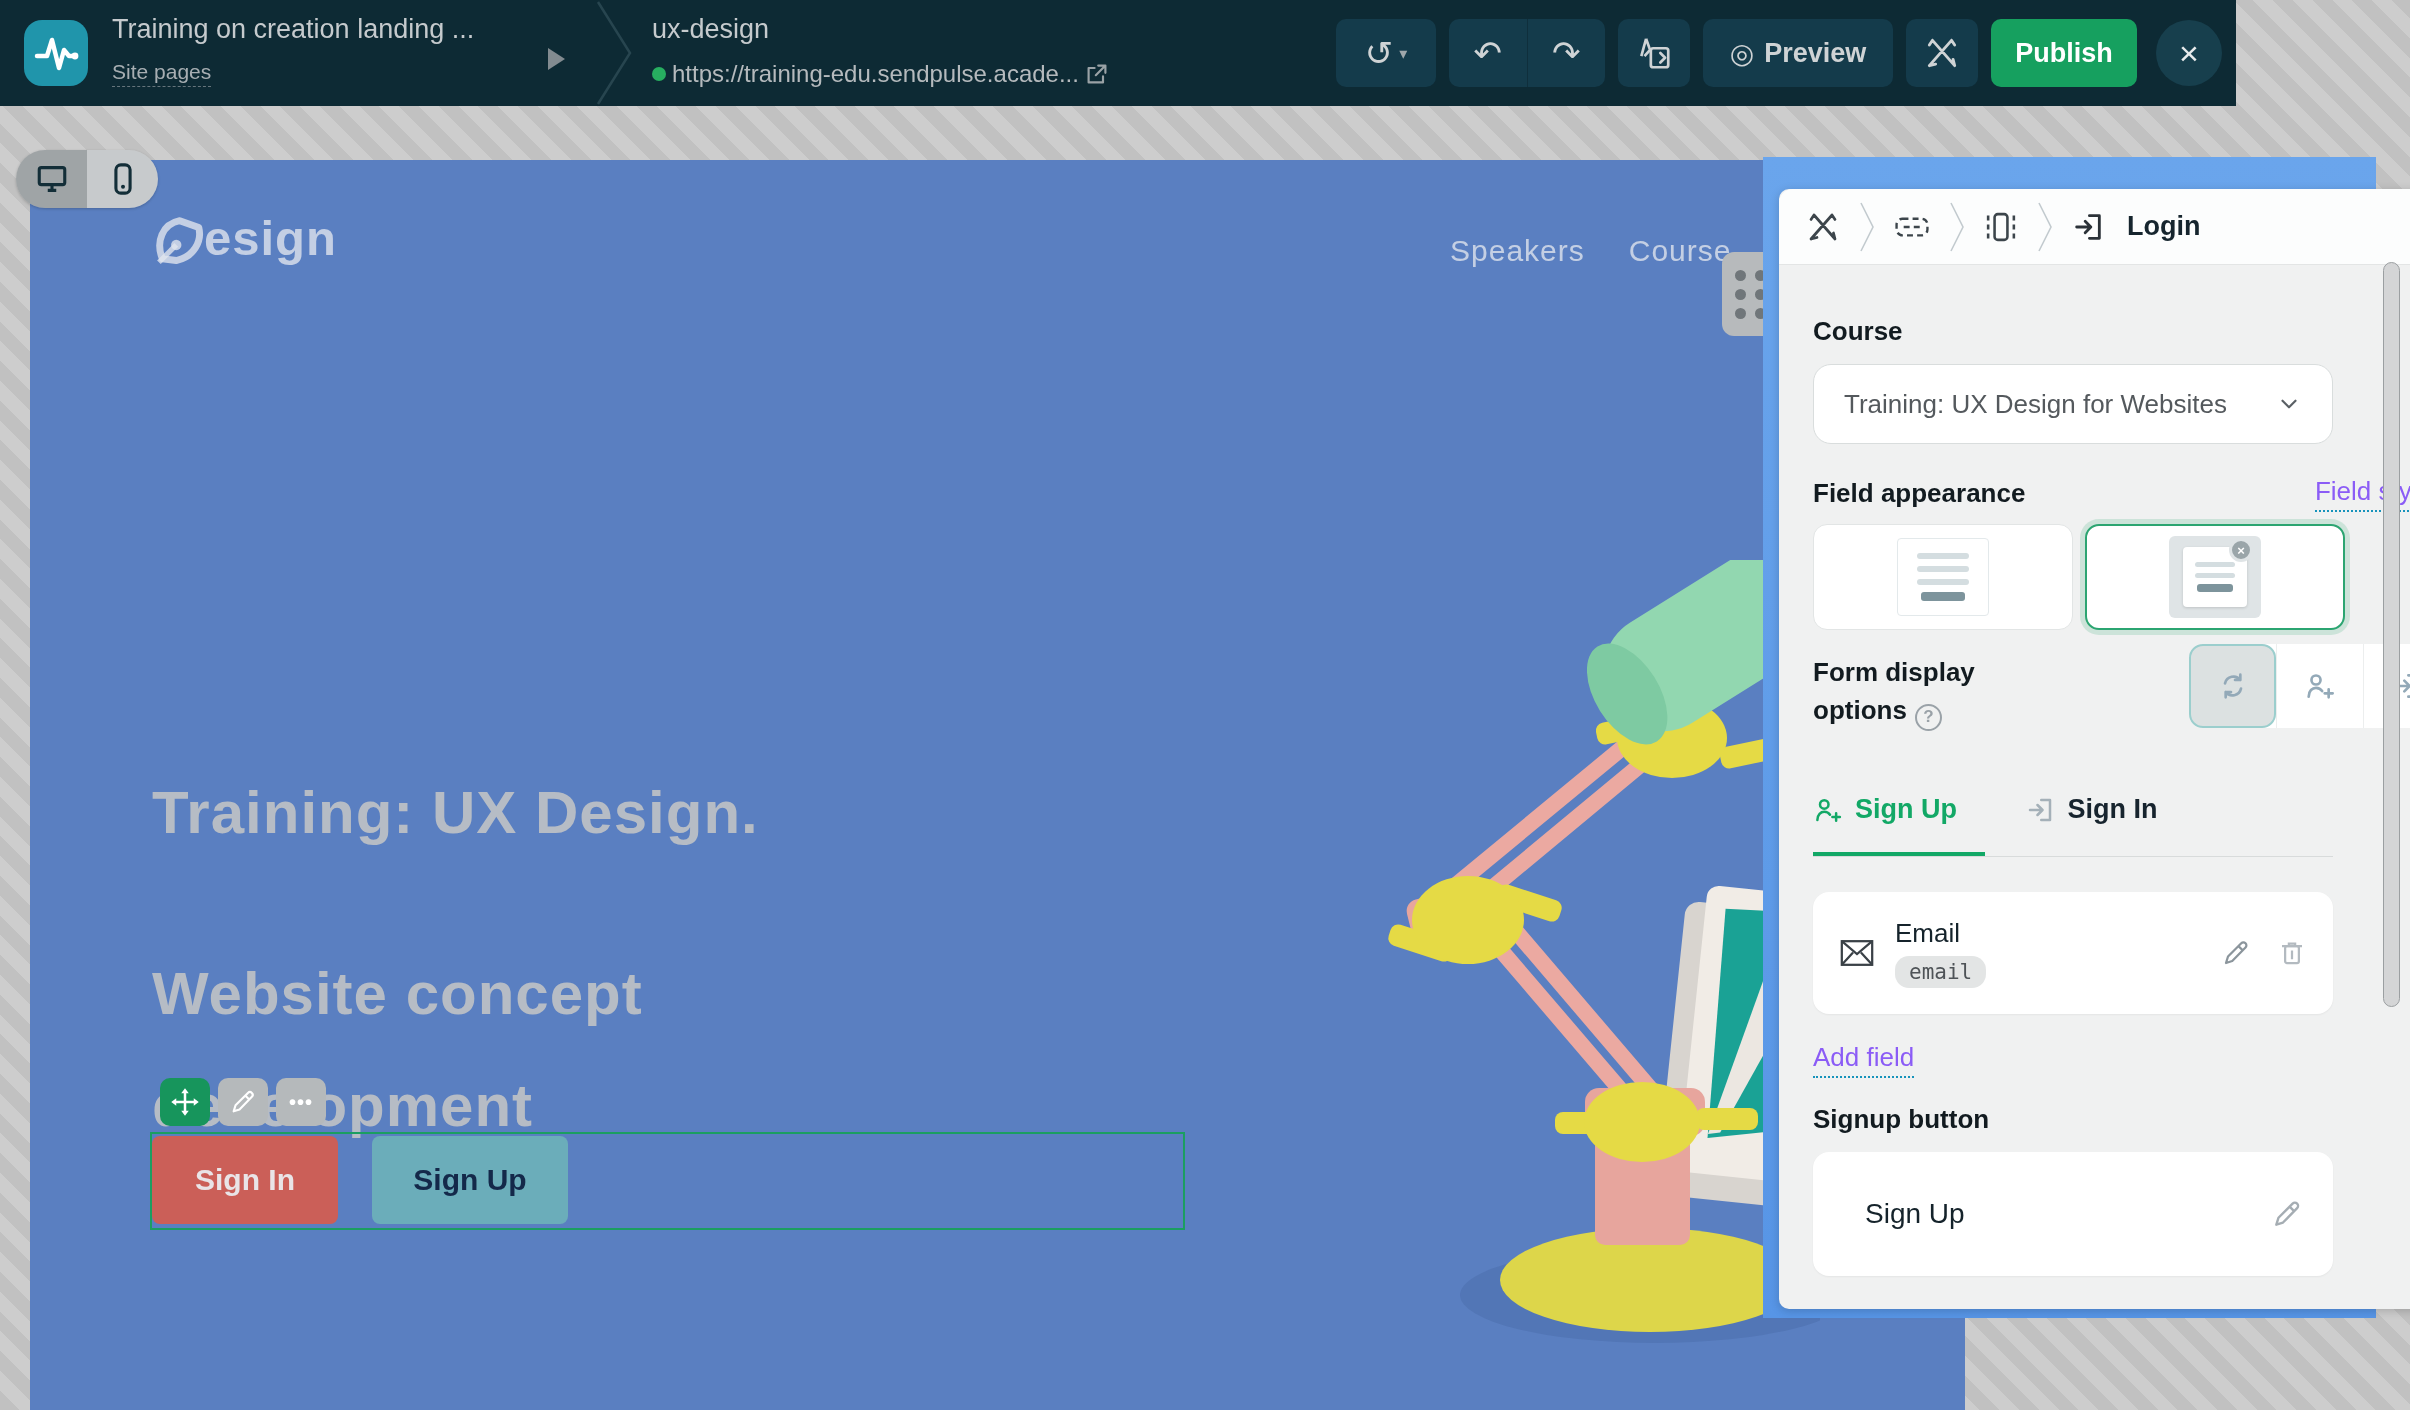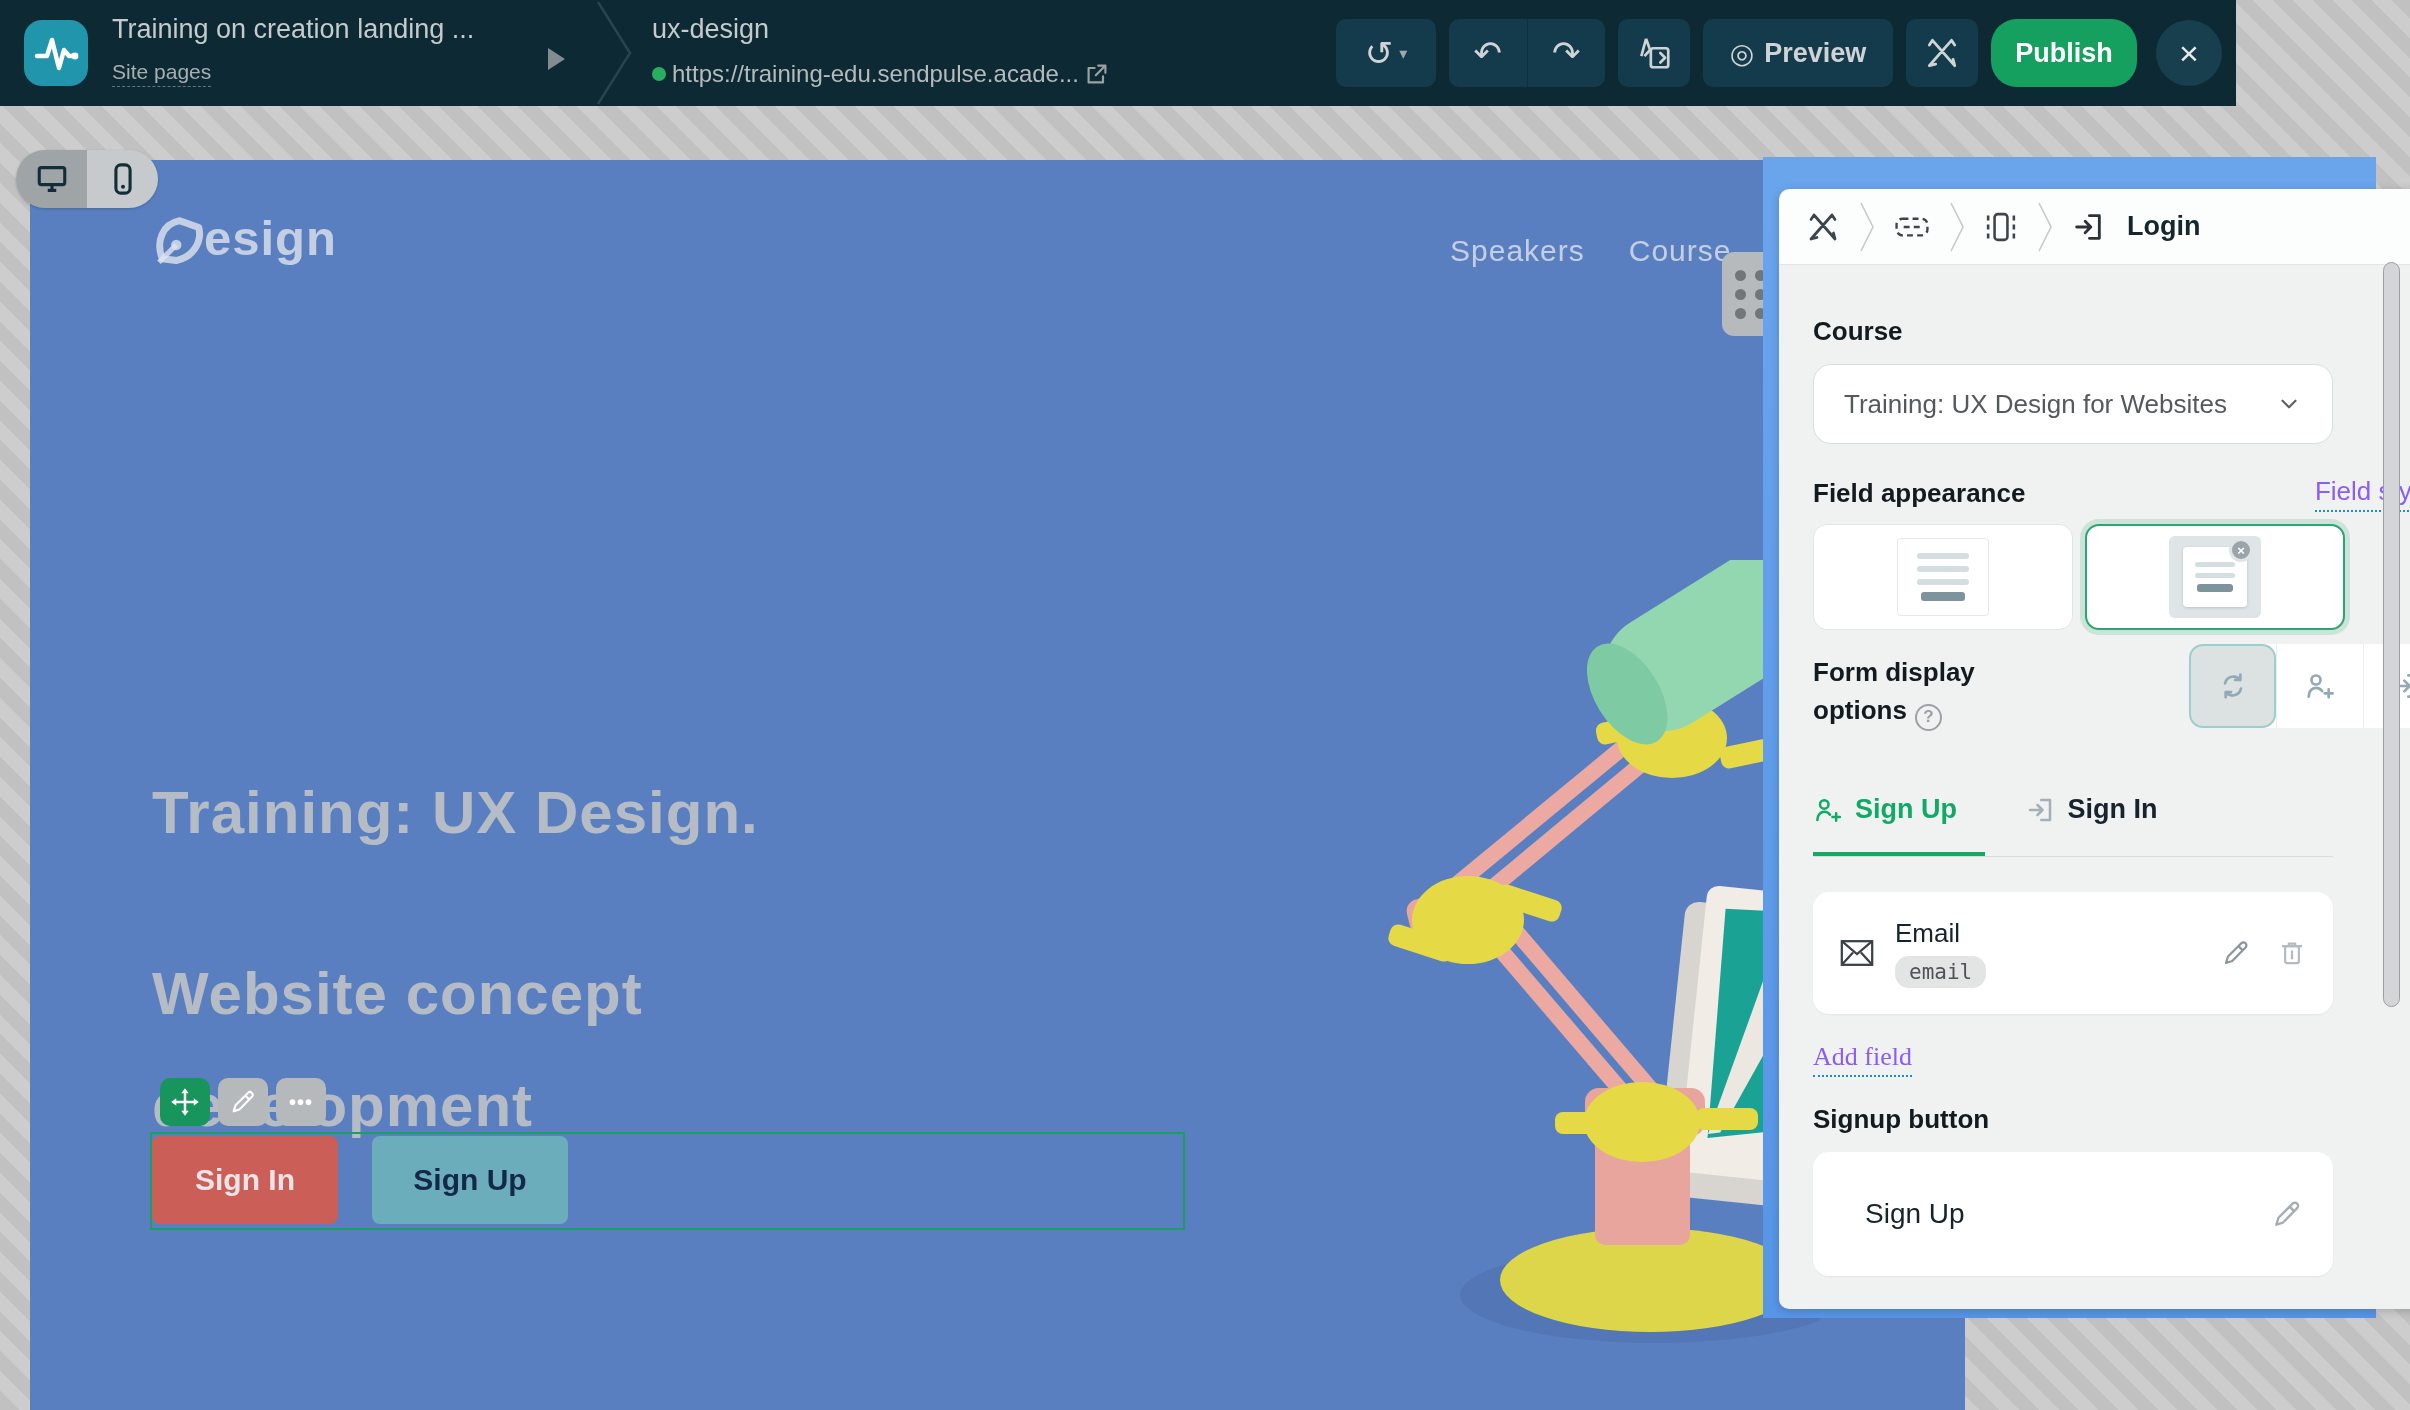--- a/index.html
+++ b/index.html
@@ -43,21 +43,21 @@
   .tb-glyph { font-size:34px; line-height:1; color:#cfd3d5; }
   #btn-history { width:100px; gap:6px; }
   #btn-history .caret { font-size:16px; color:#9fa7ab; }
   #btn-undoredo { width:156px; padding:0; }
   #btn-undoredo .half { flex:1; display:flex; align-items:center; justify-content:center; height:100%; cursor:pointer; }
   #btn-undoredo .divider { width:1px; height:68px; background:#0f2f3c; }
   #btn-brush { width:72px; }
   #btn-preview { width:190px; gap:10px; font-size:27px; font-weight:bold; }
   #btn-preview .target { font-size:28px; font-weight:normal; }
   #btn-tools { width:72px; }
-  #btn-publish { width:146px; background:#16a05f; color:#ffffff; font-size:27px; font-weight:bold;border-radius:26px; }
+  #btn-publish { width:146px; background:#16a05f; color:#ffffff; font-size:27px; font-weight:bold; }
   #btn-close-editor {
     width:66px; height:66px; border-radius:50%; background:#173f4d; color:#e8ebec;
     font-size:34px; display:flex; align-items:center; justify-content:center; margin-left:6px; cursor:pointer;
   }
 
   
   #device-toggle {
     position:absolute; left:16px; top:150px; width:142px; height:58px; border-radius:29px;
     display:flex; overflow:hidden; z-index:20; box-shadow:0 1px 3px rgba(0,0,0,.2);
   }
@@ -195,21 +195,21 @@
   }
   #email-texts { margin-left:20px; }
   #email-title { font-size:26px; color:#15232b; }
   #email-tag {
     display:inline-block; margin-top:7px; background:#e3e5e5; border-radius:14px; padding:4px 14px;
     font-family:"DejaVu Sans Mono", monospace; font-size:21px; color:#4e5357;
   }
   #email-actions { margin-left:auto; display:flex; gap:26px; align-items:center; }
   .row-icon-btn { cursor:pointer; display:flex; }
 
-  #add-field-link { position:absolute; left:34px; top:776px;font-family:Liberation Serif, serif; }
+  #add-field-link { position:absolute; left:34px; top:776px; }
   #signupbtn-label { position:absolute; left:34px; top:838px; }
   #signupbtn-card {
     position:absolute; left:34px; top:886px; width:520px; height:124px; background:#ffffff;
     border-radius:16px; box-shadow:0 1px 2px rgba(0,0,0,.05);
     display:flex; align-items:center; padding:0 30px;
   }
   #signupbtn-value { font-size:28px; color:#15232b; margin-left:22px; }
   #signupbtn-edit { margin-left:auto; cursor:pointer; display:flex; }
 
   

